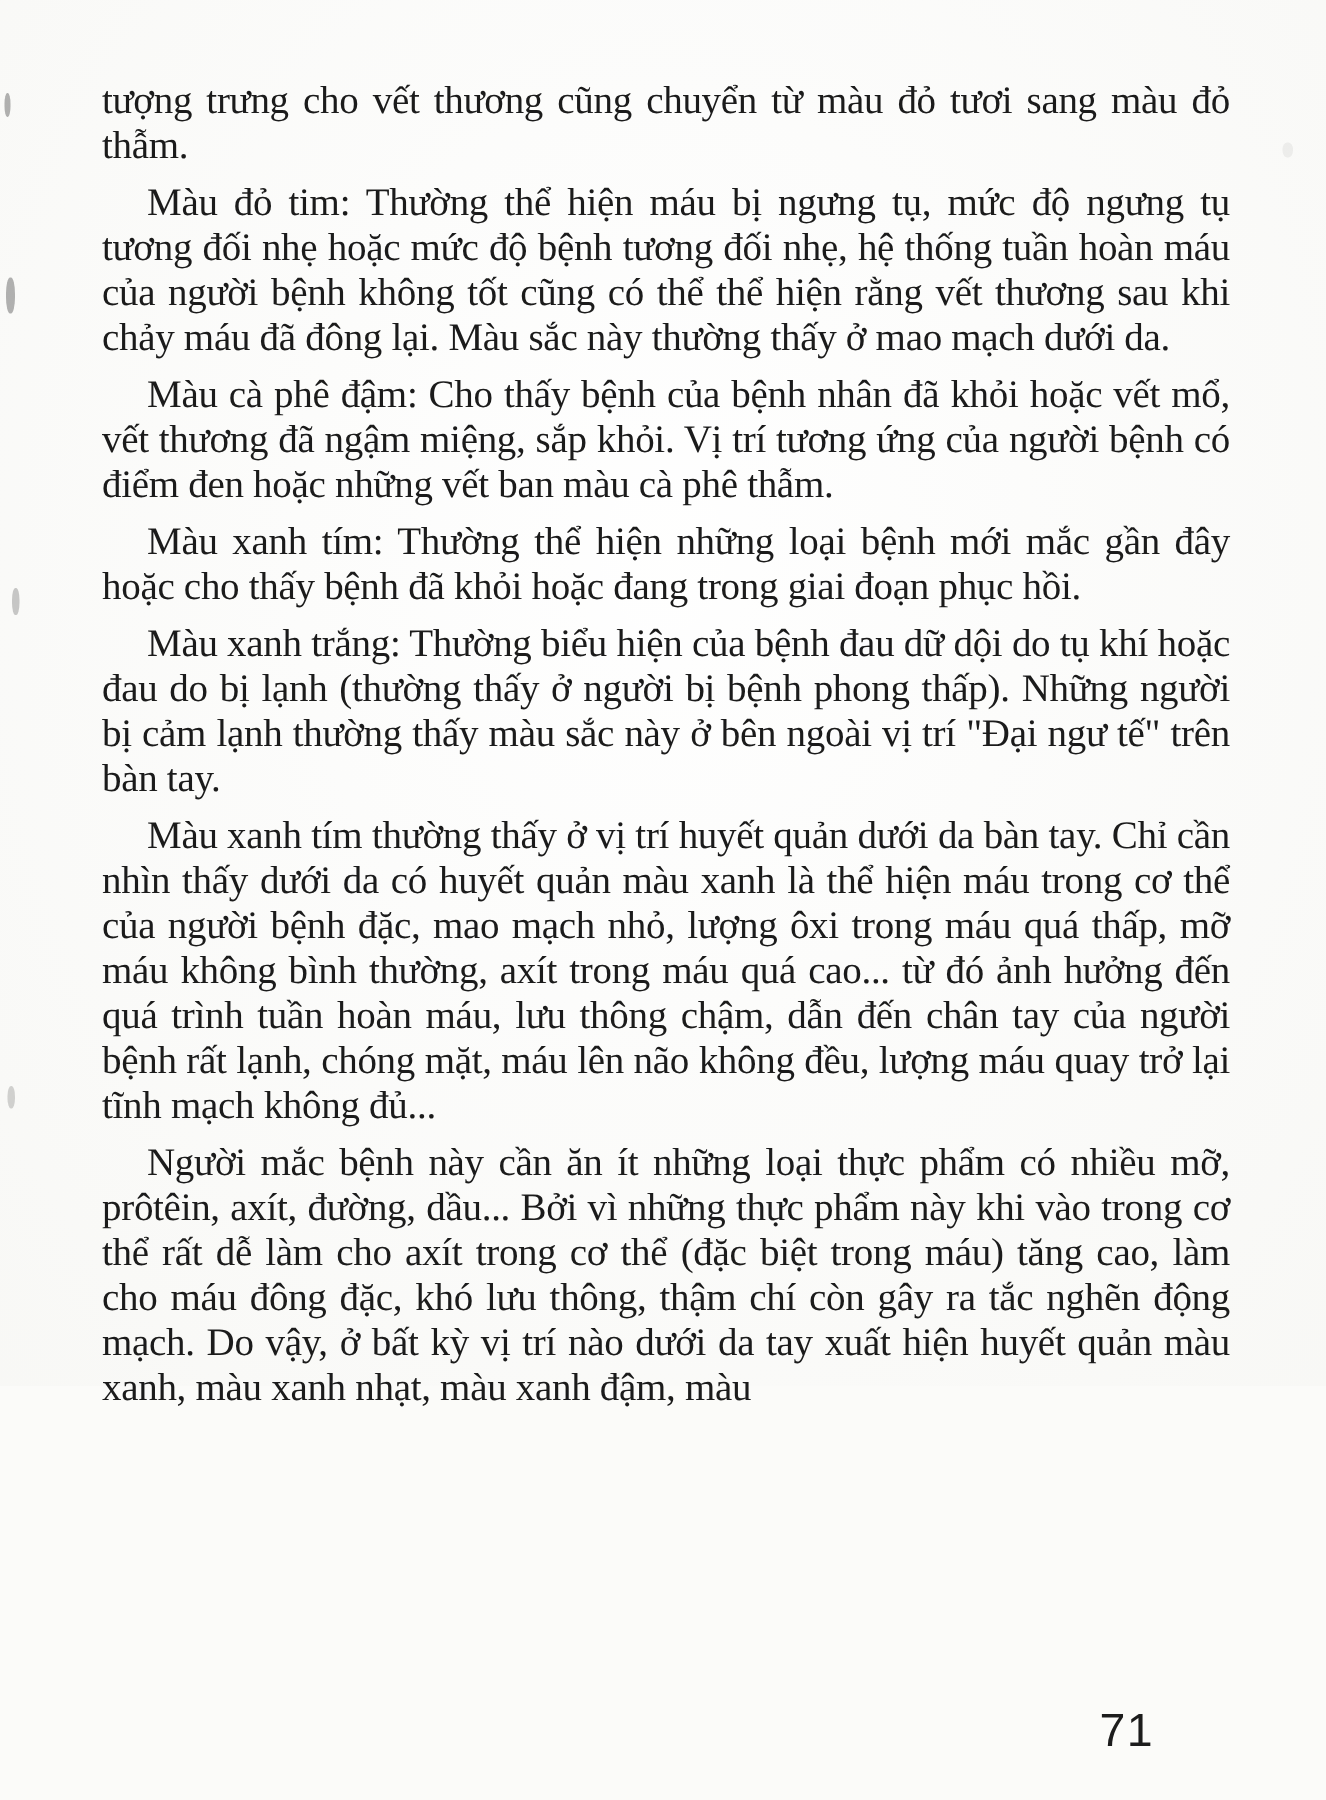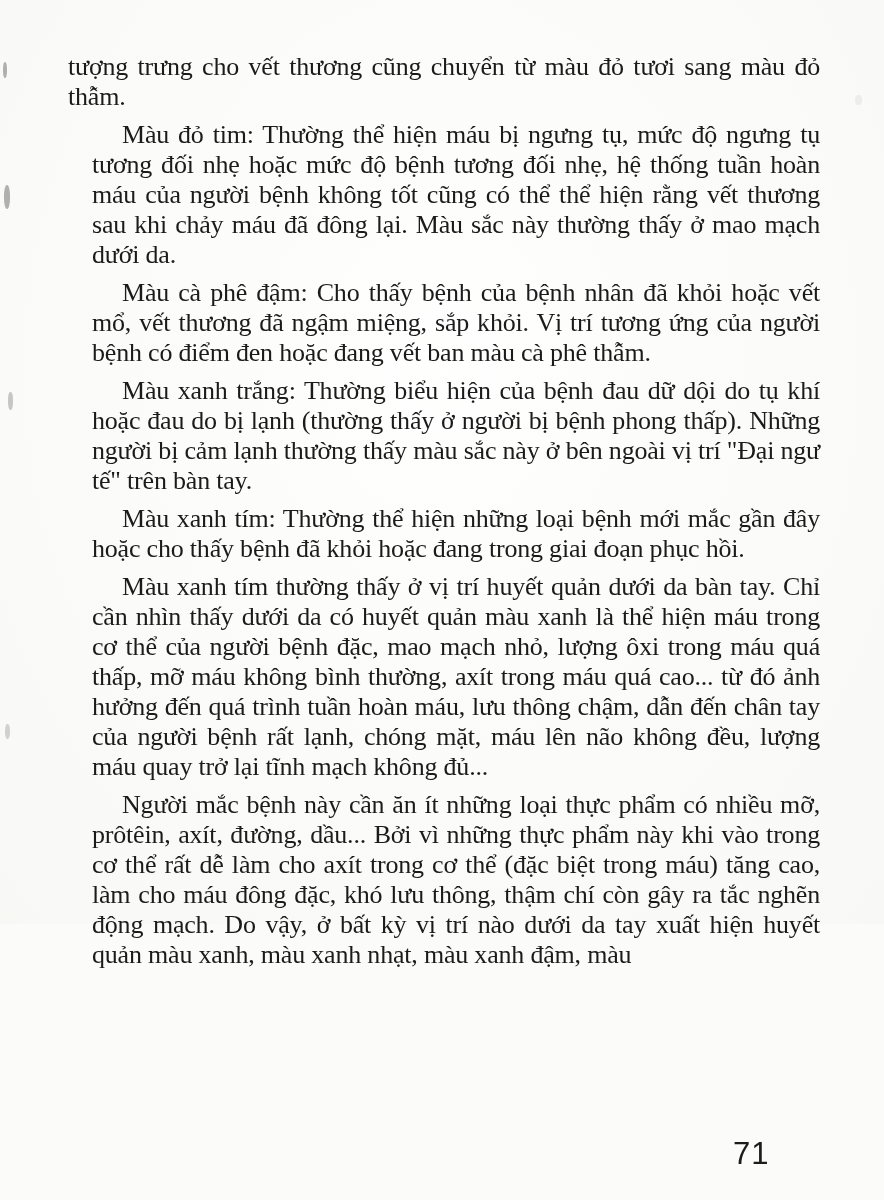--- a/index.html
+++ b/index.html
@@ -32,21 +32,20 @@
     font-size: 26px;
     line-height: 30px;
     text-align: justify;
     letter-spacing: -0.2px;
   }
   .text-block p {
     margin: 0 0 8px 0;
   }
   .text-block p.indent {
     text-indent: 30px;
-    margin-left: 24px;
   }
   .page-number {
     position: absolute;
     top: 1136px;
     left: 733px;
     font-family: "Liberation Sans", "DejaVu Sans", sans-serif;
     font-size: 31px;
     color: #1c1c1c;
     letter-spacing: 1px;
   }
@@ -69,22 +68,22 @@
 
   <div class="speck s1"></div>
   <div class="speck s2"></div>
   <div class="speck s3"></div>
   <div class="speck s4"></div>
   <div class="speck s5"></div>
 
   <div class="text-block">
     <p>tượng trưng cho vết thương cũng chuyển từ màu đỏ tươi sang màu đỏ thẫm.</p>
     <p class="indent">Màu đỏ tim: Thường thể hiện máu bị ngưng tụ, mức độ ngưng tụ tương đối nhẹ hoặc mức độ bệnh tương đối nhẹ, hệ thống tuần hoàn máu của người bệnh không tốt cũng có thể thể hiện rằng vết thương sau khi chảy máu đã đông lại. Màu sắc này thường thấy ở mao mạch dưới da.</p>
-    <p class="indent">Màu cà phê đậm: Cho thấy bệnh của bệnh nhân đã khỏi hoặc vết mổ, vết thương đã ngậm miệng, sắp khỏi. Vị trí tương ứng của người bệnh có điểm đen hoặc đang vết ban màu cà phê thẫm.</p>
+    <p class="indent">Màu cà phê đậm: Cho thấy bệnh của bệnh nhân đã khỏi hoặc vết mổ, vết thương đã ngậm miệng, sắp khỏi. Vị trí tương ứng của người bệnh có điểm đen hoặc những vết ban màu cà phê thẫm.</p>
+    <p class="indent">Màu xanh tím: Thường thể hiện những loại bệnh mới mắc gần đây hoặc cho thấy bệnh đã khỏi hoặc đang trong giai đoạn phục hồi.</p>
     <p class="indent">Màu xanh trắng: Thường biểu hiện của bệnh đau dữ dội do tụ khí hoặc đau do bị lạnh (thường thấy ở người bị bệnh phong thấp). Những người bị cảm lạnh thường thấy màu sắc này ở bên ngoài vị trí "Đại ngư tế" trên bàn tay.</p>
-    <p class="indent">Màu xanh tím: Thường thể hiện những loại bệnh mới mắc gần đây hoặc cho thấy bệnh đã khỏi hoặc đang trong giai đoạn phục hồi.</p>
     <p class="indent">Màu xanh tím thường thấy ở vị trí huyết quản dưới da bàn tay. Chỉ cần nhìn thấy dưới da có huyết quản màu xanh là thể hiện máu trong cơ thể của người bệnh đặc, mao mạch nhỏ, lượng ôxi trong máu quá thấp, mỡ máu không bình thường, axít trong máu quá cao... từ đó ảnh hưởng đến quá trình tuần hoàn máu, lưu thông chậm, dẫn đến chân tay của người bệnh rất lạnh, chóng mặt, máu lên não không đều, lượng máu quay trở lại tĩnh mạch không đủ...</p>
     <p class="indent">Người mắc bệnh này cần ăn ít những loại thực phẩm có nhiều mỡ, prôtêin, axít, đường, dầu... Bởi vì những thực phẩm này khi vào trong cơ thể rất dễ làm cho axít trong cơ thể (đặc biệt trong máu) tăng cao, làm cho máu đông đặc, khó lưu thông, thậm chí còn gây ra tắc nghẽn động mạch. Do vậy, ở bất kỳ vị trí nào dưới da tay xuất hiện huyết quản màu xanh, màu xanh nhạt, màu xanh đậm, màu</p>
   </div>
 
   <div class="page-number">71</div>
 
 </div>
 
 </body></html>

